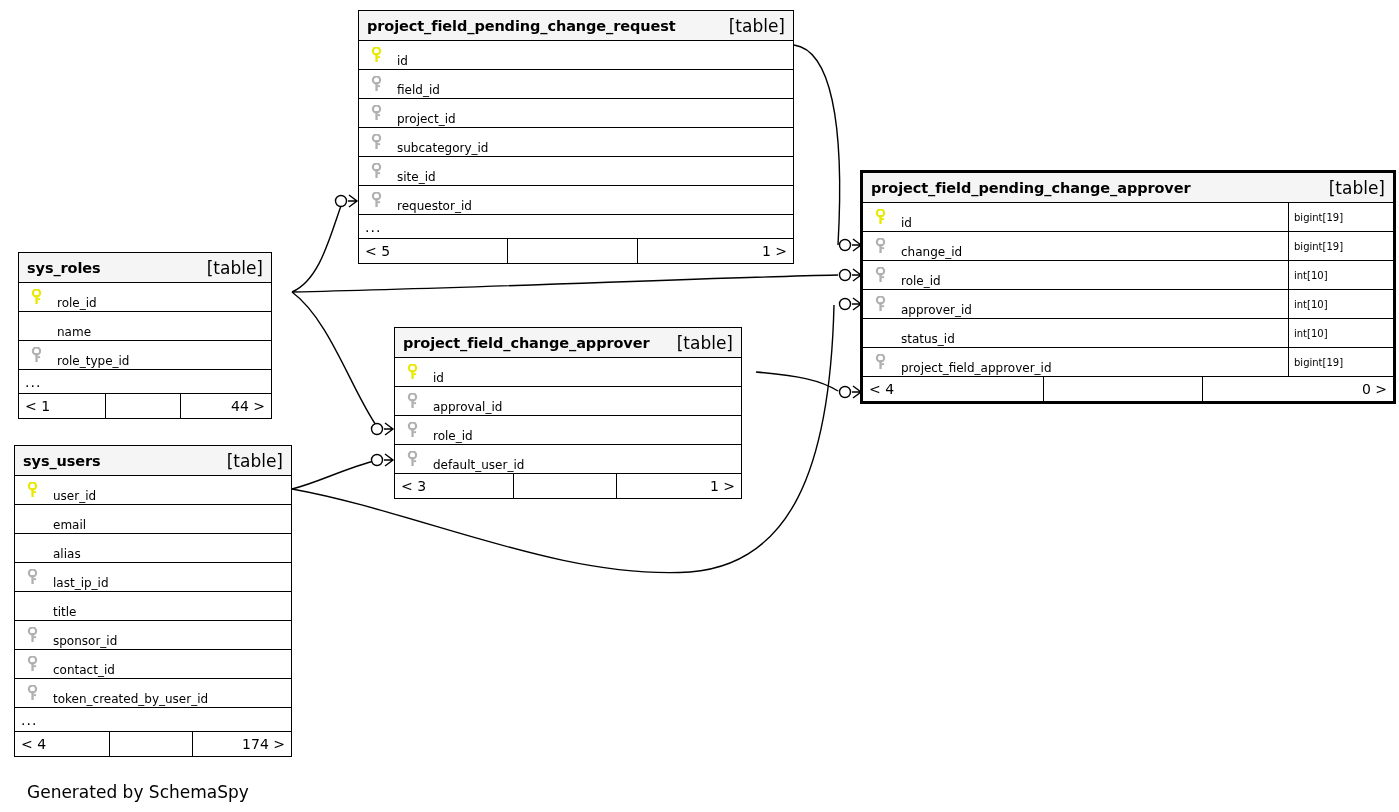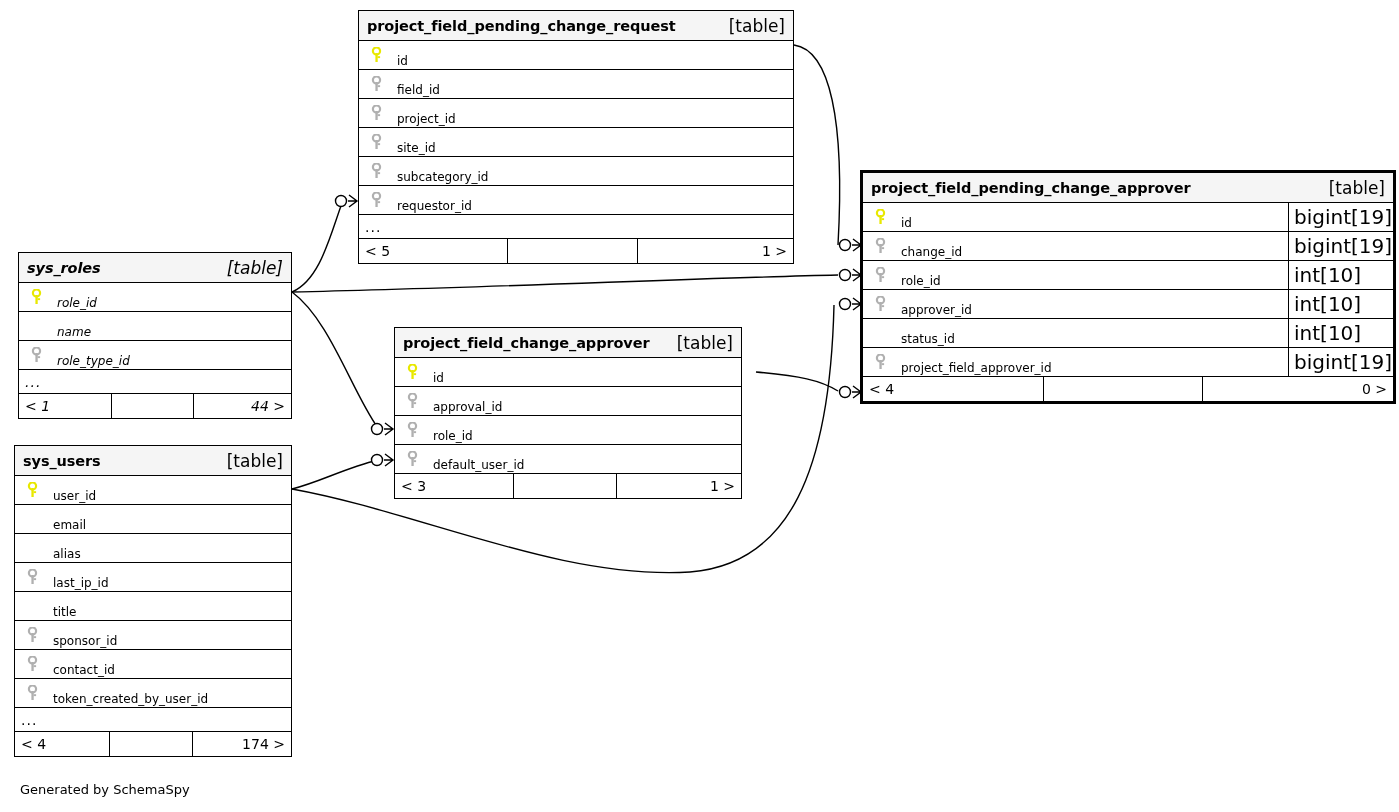--- a/index.html
+++ b/index.html
@@ -92,21 +92,21 @@
   }
   .col-type {
     width: 105px;
     min-width: 105px;
     border-left: 1px solid #000000;
     height: 100%;
     display: flex;
     align-items: center;
     padding-left: 5px;
     box-sizing: border-box;
-    font-size: 20px;
+    font-size: 10px;
     white-space: nowrap;
   }
   .ellipsis-row {
     display: flex;
     align-items: center;
     height: 24px;
     border-bottom: 1px solid #000000;
     box-sizing: border-box;
     font-size: 14px;
     padding-left: 6px;
@@ -124,23 +124,23 @@
     height: 100%;
     box-sizing: border-box;
     padding: 0 6px;
   }
   .foot-left { flex: 0 0 34%; justify-content: flex-start; }
   .foot-mid  { flex: 0 0 30%; border-left: 1px solid #000000; }
   .foot-right{ flex: 1 1 auto; border-left: 1px solid #000000; justify-content: flex-end; }
   .keyicon { display: block; }
   .footer-note {
     position: absolute;
-    left: 20px;
+    left: 27px;
     top: 782px;
-    font-size: 13px;
+    font-size: 17px;
     white-space: nowrap;
   }
 </style>
 </head>
 <body>
 
 <div id="canvas">
 
   <svg class="edges" viewBox="0 0 1399 812" xmlns="http://www.w3.org/2000/svg">
     <g fill="none" stroke="#000000" stroke-width="1.4">
@@ -229,33 +229,33 @@
         </div>
         <div class="col-row">
           <div class="col-main">
             <span class="col-keycell">
               <svg class="keyicon" width="13" height="16" viewBox="0 0 13 16" xmlns="http://www.w3.org/2000/svg">
                 <circle cx="6.5" cy="4" r="3.6" fill="none" stroke="#b0b0b0" stroke-width="2.2"></circle>
                 <rect x="5.4" y="6" width="2.3" height="9" fill="#b0b0b0"></rect>
                 <rect x="7.5" y="9.2" width="2.6" height="1.9" fill="#b0b0b0"></rect>
               </svg>
             </span>
+            <span class="col-name">subcategory_id</span>
+          </div>
+        </div>
+        <div class="col-row">
+          <div class="col-main">
+            <span class="col-keycell">
+              <svg class="keyicon" width="13" height="16" viewBox="0 0 13 16" xmlns="http://www.w3.org/2000/svg">
+                <circle cx="6.5" cy="4" r="3.6" fill="none" stroke="#b0b0b0" stroke-width="2.2"></circle>
+                <rect x="5.4" y="6" width="2.3" height="9" fill="#b0b0b0"></rect>
+                <rect x="7.5" y="9.2" width="2.6" height="1.9" fill="#b0b0b0"></rect>
+              </svg>
+            </span>
             <span class="col-name">site_id</span>
-          </div>
-        </div>
-        <div class="col-row">
-          <div class="col-main">
-            <span class="col-keycell">
-              <svg class="keyicon" width="13" height="16" viewBox="0 0 13 16" xmlns="http://www.w3.org/2000/svg">
-                <circle cx="6.5" cy="4" r="3.6" fill="none" stroke="#b0b0b0" stroke-width="2.2"></circle>
-                <rect x="5.4" y="6" width="2.3" height="9" fill="#b0b0b0"></rect>
-                <rect x="7.5" y="9.2" width="2.6" height="1.9" fill="#b0b0b0"></rect>
-              </svg>
-            </span>
-            <span class="col-name">subcategory_id</span>
           </div>
         </div>
         <div class="col-row">
           <div class="col-main">
             <span class="col-keycell">
               <svg class="keyicon" width="13" height="16" viewBox="0 0 13 16" xmlns="http://www.w3.org/2000/svg">
                 <circle cx="6.5" cy="4" r="3.6" fill="none" stroke="#b0b0b0" stroke-width="2.2"></circle>
                 <rect x="5.4" y="6" width="2.3" height="9" fill="#b0b0b0"></rect>
                 <rect x="7.5" y="9.2" width="2.6" height="1.9" fill="#b0b0b0"></rect>
               </svg>
@@ -348,21 +348,21 @@
             <span class="col-name">project_field_approver_id</span>
           </div>
           <div class="col-type">bigint[19]</div>
         </div>
         <div class="tbl-footer">
           <span class="foot-cell foot-left">&lt; 4</span>
           <span class="foot-cell foot-mid"></span>
           <span class="foot-cell foot-right">0 &gt;</span>
         </div>
       </div>
-      <div class="table-node" style="left: 18px; top: 252px; width: 274px; font-style: italic;">
+      <div class="table-node" style="left: 18px; top: 252px; width: 254px;">
         <div class="tbl-header">
           <span class="tbl-title">sys_roles</span>
           <span class="tbl-tag">[table]</span>
         </div>
         <div class="col-row">
           <div class="col-main">
             <span class="col-keycell">
               <svg class="keyicon" width="13" height="16" viewBox="0 0 13 16" xmlns="http://www.w3.org/2000/svg">
                 <circle cx="6.5" cy="4" r="3.6" fill="none" stroke="#e8e800" stroke-width="2.2"></circle>
                 <rect x="5.4" y="6" width="2.3" height="9" fill="#e8e800"></rect>

